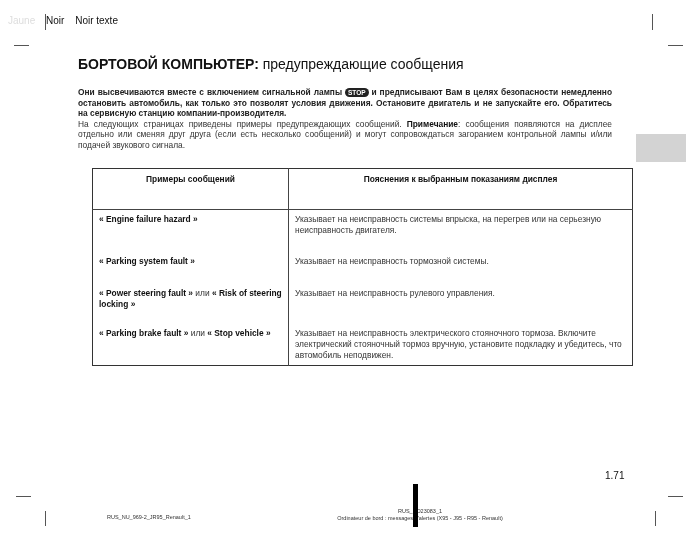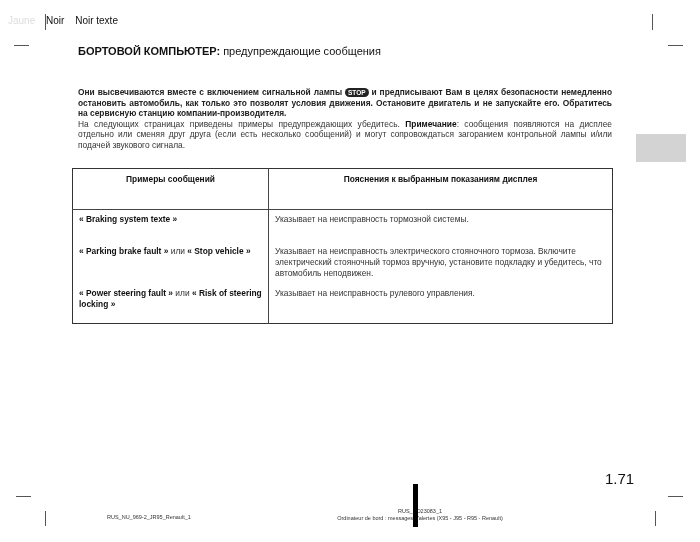--- a/index.html
+++ b/index.html
@@ -4,38 +4,38 @@
 <style>
   html, body { margin:0; padding:0; }
   body { width:700px; height:542px; background:#fff; position:relative; overflow:hidden;
          font-family:"Liberation Sans", sans-serif; color:#111; }
   .abs { position:absolute; }
   .crop-v { width:1px; background:#555; }
   .crop-h { height:1px; background:#555; }
   .colors { top:15px; left:4px; width:700px; text-align:left; font-size:10px; }
   .colors span { margin:0 4px; }
   .c-jaune { color:#ddd; }
-  .title { left:78px; top:45px; font-size:11px; }
+  .title { left:78px; top:56px; font-size:14px; }
   .title b { font-weight:bold; }
   .intro { left:78px; top:87px; width:534px; font-size:8.4px; line-height:10.5px; text-align:justify; }
   .intro .bold { font-weight:bold; color:#222; }
   .intro .normal { color:#333; }
   .stop-pill { display:inline-block; background:#222; color:#fff; border-radius:6px; font-size:6.5px;
                font-weight:bold; padding:0 3px; line-height:9px; vertical-align:middle; }
   .tab-marker { left:636px; top:134px; width:50px; height:28px; background:#d3d3d3; }
-  table.msg { position:absolute; left:72px; top:168px; width:541px; border-collapse:collapse;
+  table.msg { position:absolute; left:92px; top:168px; width:541px; border-collapse:collapse;
               border:1.5px solid #333; font-size:8.4px; }
   table.msg th { font-weight:bold; text-align:center; height:34px; vertical-align:top; padding-top:5px;
                  border-bottom:1px solid #444; border-right:1px solid #444; }
   table.msg td { vertical-align:top; padding:4px 6px 0 6px; border-right:1px solid #444; color:#333;
                  line-height:11px; }
   table.msg td.msg-name { font-weight:bold; color:#111; width:183px; }
   table.msg td.msg-name .conn { font-weight:normal; color:#333; }
   table.msg td:last-child, table.msg th:last-child { border-right:none; }
-  .pagenum { left:605px; top:470px; font-size:15px; }
+  .pagenum { left:605px; top:470px; font-size:10px; }
   .footer-left { left:107px; top:514px; font-size:5.5px; color:#333; }
   .footer-center { left:300px; top:508px; width:240px; text-align:center; font-size:5.5px; line-height:7px; color:#333; }
   .bar { left:413px; top:484px; width:5px; height:43px; background:#000; }
 </style>
 </head>
 <body>
 
 <div class="abs crop-v" style="left:45px;top:14px;height:16px;"></div>
 <div class="abs crop-v" style="left:652px;top:14px;height:16px;"></div>
 <div class="abs crop-h" style="left:14px;top:45px;width:15px;"></div>
@@ -52,45 +52,49 @@
 </div>
 
 <div class="abs title">
   <b>БОРТОВОЙ КОМПЬЮТЕР:</b><span> предупреждающие сообщения</span>
 </div>
 
 <div class="abs intro">
   <span class="bold">Они высвечиваются вместе с включением сигнальной лампы</span>
   <span class="stop-pill">STOP</span>
   <span class="bold">и предписывают Вам в целях безопасности немедленно остановить автомобиль, как только это позволят условия движения. Остановите двигатель и не запускайте его. Обратитесь на сервисную станцию компании-производителя.</span><br>
-  <span class="normal">На следующих страницах приведены примеры предупреждающих убедитесь.</span>
+  <span class="normal">На следующих страницах приведены примеры предупреждающих сообщений.</span>
   <b>Примечание</b><span class="normal">: сообщения появляются на дисплее отдельно или сменяя друг друга (если есть несколько сообщений) и могут сопровождаться загоранием контрольной лампы и/или подачей звукового сигнала.</span>
 </div>
 
 <div class="abs tab-marker"></div>
 
 <table class="msg">
   <thead>
     <tr>
       <th>Примеры сообщений</th>
       <th>Пояснения к выбранным показаниям дисплея</th>
     </tr>
   </thead>
   <tbody>
+    <tr style="height:42px;">
+      <td class="msg-name"><span>« Engine failure hazard »</span></td>
+      <td>Указывает на неисправность системы впрыска, на перегрев или на серьезную неисправность двигателя.</td>
+    </tr>
     <tr style="height:32px;">
-      <td class="msg-name"><span>« Braking system texte »</span></td>
+      <td class="msg-name"><span>« Parking system fault »</span></td>
       <td>Указывает на неисправность тормозной системы.</td>
+    </tr>
+    <tr style="height:40px;">
+      <td class="msg-name"><span>« Power steering fault »</span><span class="conn"> или </span><span>« Risk of steering locking »</span></td>
+      <td>Указывает на неисправность рулевого управления.</td>
     </tr>
     <tr style="height:42px;">
       <td class="msg-name"><span>« Parking brake fault »</span><span class="conn"> или </span><span>« Stop vehicle »</span></td>
       <td>Указывает на неисправность электрического стояночного тормоза. Включите электрический стояночный тормоз вручную, установите подкладку и убедитесь, что автомобиль неподвижен.</td>
-    </tr>
-    <tr style="height:40px;">
-      <td class="msg-name"><span>« Power steering fault »</span><span class="conn"> или </span><span>« Risk of steering locking »</span></td>
-      <td>Указывает на неисправность рулевого управления.</td>
     </tr>
   </tbody>
 </table>
 
 <div class="abs pagenum">1.71</div>
 
 <div class="abs footer-left">RUS_NU_969-2_JR95_Renault_1</div>
 <div class="abs footer-center">
   <div>RUS_UD23083_1</div>
   <div>Ordinateur de bord : messages d'alertes (X95 - J95 - R95 - Renault)</div>

